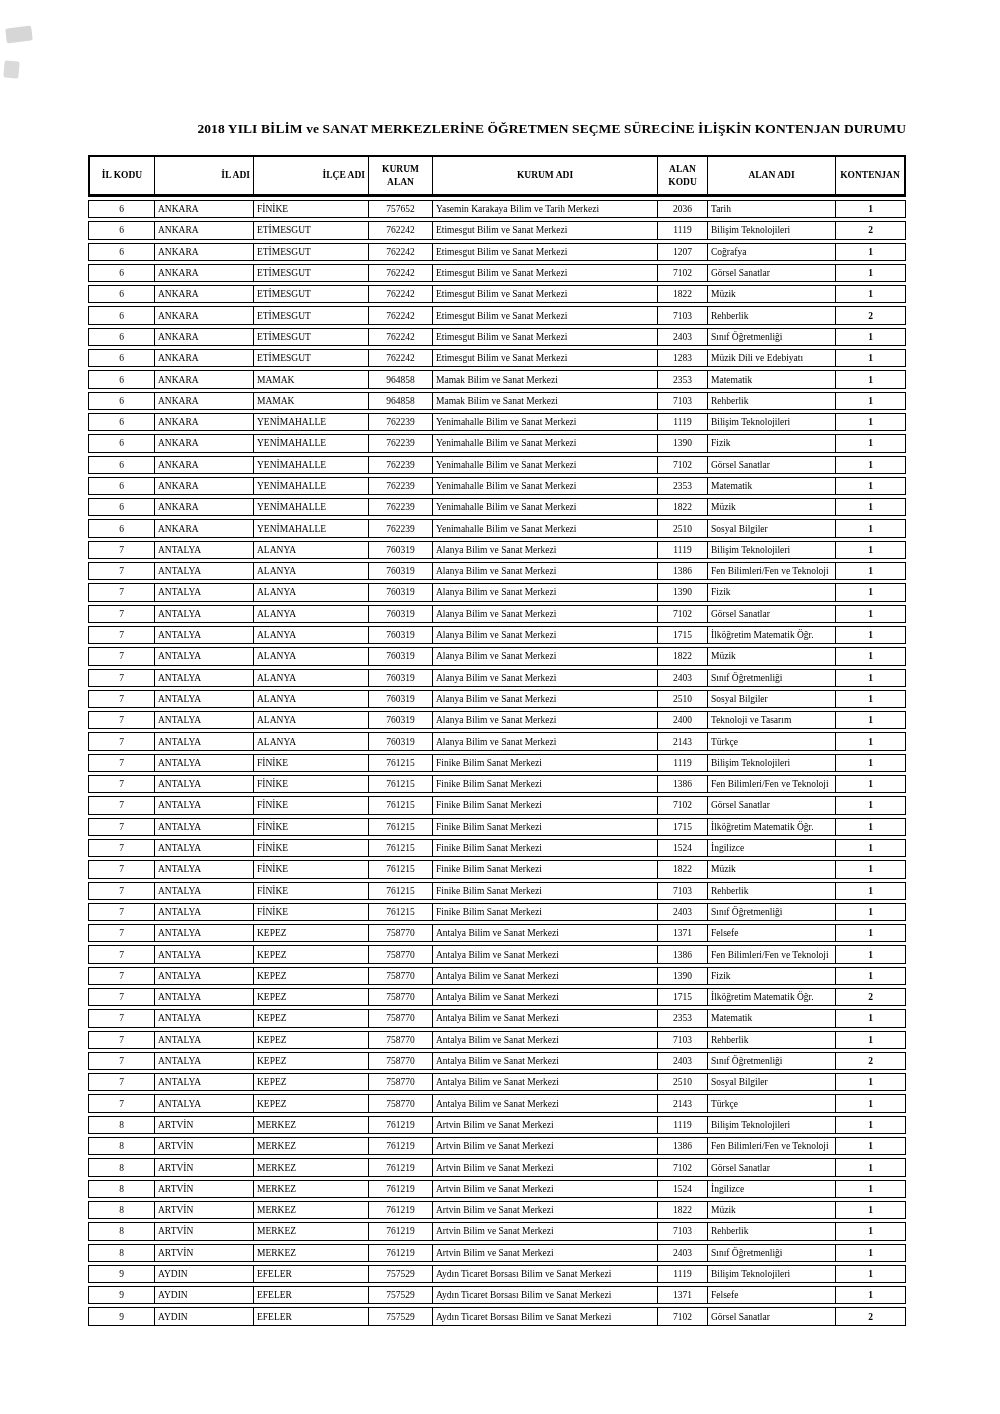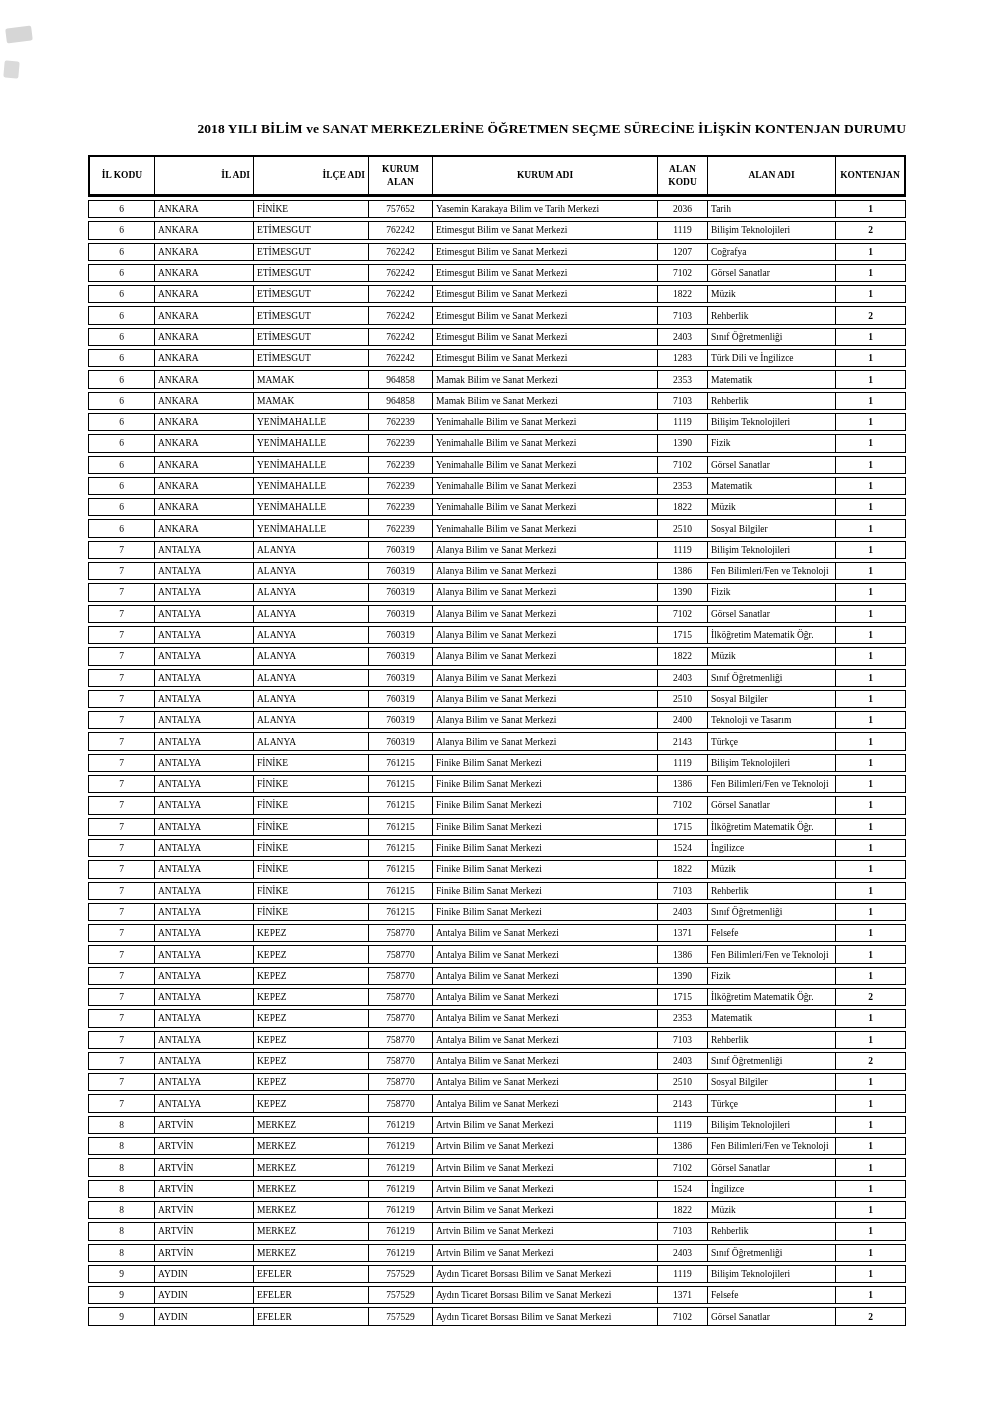--- a/index.html
+++ b/index.html
@@ -172,21 +172,21 @@
           <td class="left">Sınıf Öğretmenliği</td>
           <td class="center bold">1</td>
         </tr>
         <tr>
           <td class="center">6</td>
           <td class="left">ANKARA</td>
           <td class="left">ETİMESGUT</td>
           <td class="center">762242</td>
           <td class="left">Etimesgut Bilim ve Sanat Merkezi</td>
           <td class="center">1283</td>
-          <td class="left">Türk Dili ve İngilizce</td>
+          <td class="left">Müzik Dili ve Edebiyatı</td>
           <td class="center bold">1</td>
         </tr>
         <tr>
           <td class="center">6</td>
           <td class="left">ANKARA</td>
           <td class="left">MAMAK</td>
           <td class="center">964858</td>
           <td class="left">Mamak Bilim ve Sanat Merkezi</td>
           <td class="center">2353</td>
           <td class="left">Matematik</td>

